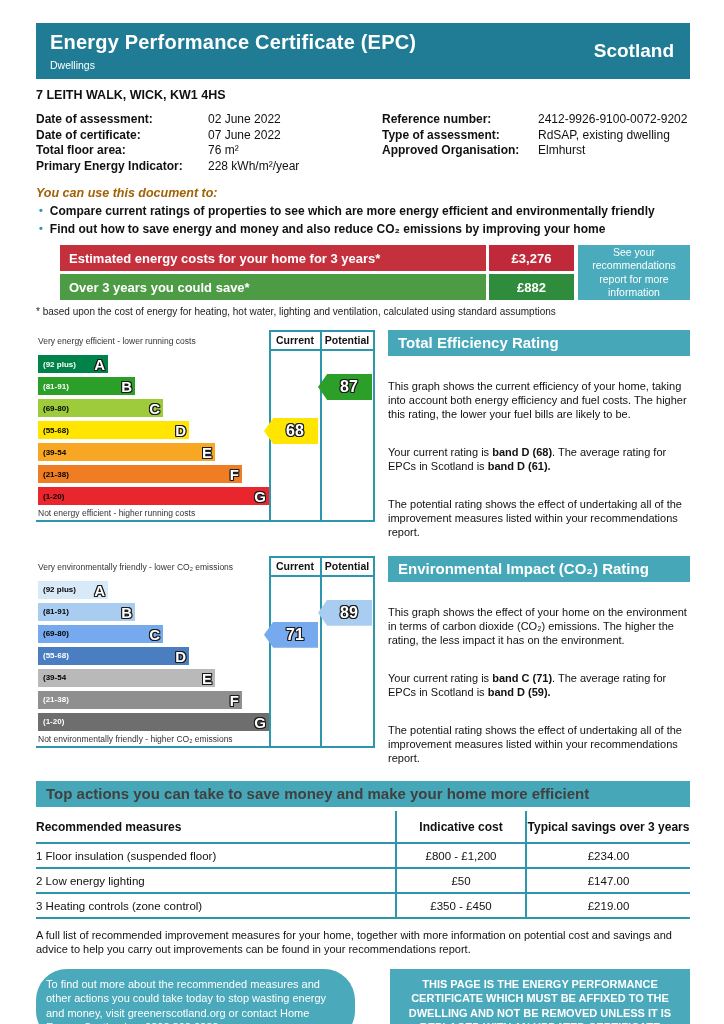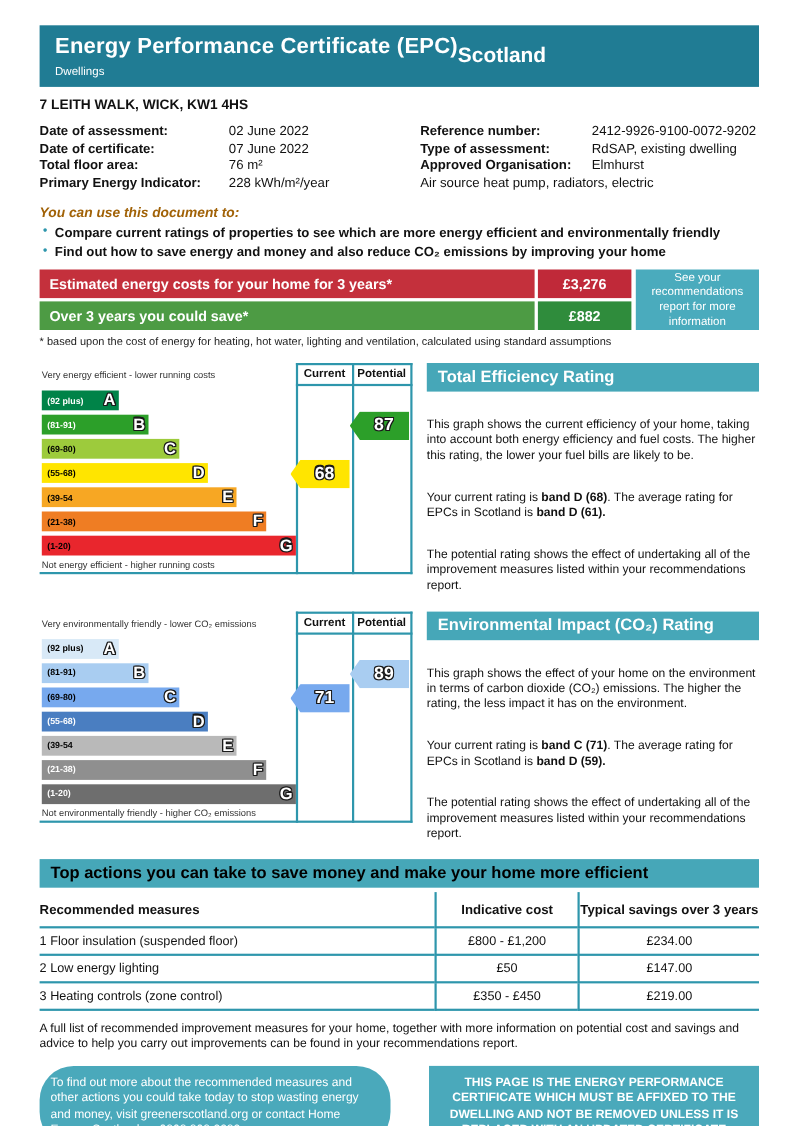--- a/index.html
+++ b/index.html
@@ -6,21 +6,21 @@
   body {
     width:724px; height:1024px; background:#ffffff;
     font-family:"Liberation Sans", sans-serif; color:#111;
     overflow:hidden;
   }
   .page { position:relative; width:724px; height:1024px; background:#fff; }
   .content { position:absolute; left:36px; top:0; width:654px; }
 
   
   .hdr { margin-top:23px; height:56px; background:#207c94; display:flex;
-         justify-content:flex-start; align-items:stretch; }
+         justify-content:space-between; align-items:stretch; }
   .hdr-left { padding:8px 0 0 14px; }
   .hdr-title { color:#fff; font-size:20px; font-weight:bold; letter-spacing:0.2px; }
   .hdr-sub { color:#fff; font-size:10.5px; margin-top:5px; }
   .hdr-region { color:#fff; font-size:19px; font-weight:bold; align-self:center; padding-right:16px; }
 
   .address { margin-top:9px; font-size:12.5px; font-weight:bold; }
 
   
   .details { margin-top:10px; display:flex; font-size:12px; line-height:15.5px; }
   .det-col-l { width:346px; }
@@ -32,21 +32,21 @@
   .det-value { flex:1; }
 
   
   .usage-head { margin-top:12px; color:#a16207; font-weight:bold; font-size:12.5px;font-style:italic; }
   .usage-item { margin-top:4px; font-size:12px; font-weight:bold; display:flex; }
   .bullet { color:#2e96ac; margin:0 7px 0 3px; font-size:11px; }
 
   
   .costs { margin-top:9px; display:flex; gap:4px; height:55px; }
   .costs-left { flex:1; display:flex; flex-direction:column; gap:3px; }
-  .cost-row { flex:1; display:flex; gap:3px; }
+  .cost-row { flex:1; display:flex; gap:3px;margin-left:24px; }
   .cost-label { flex:1; color:#fff; font-weight:bold; font-size:13px; display:flex;
                 align-items:center; padding-left:9px; }
   .cost-value { width:85px; color:#fff; font-weight:bold; font-size:13px; display:flex;
                 align-items:center; justify-content:center; }
   .cost-note { width:112px; background:#4aabbd; color:#fff; font-size:10.5px;
                display:flex; align-items:center; text-align:center; line-height:1.25;
                padding:3px 5px; }
   .footnote { margin-top:6px; font-size:10px; color:#222; }
 
   
@@ -81,21 +81,21 @@
   .pos-pot-epc { left:282px; top:44px; }
   .pos-cur-co2 { left:228px; top:66px; }
   .pos-pot-co2 { left:282px; top:44px; }
 
   .side-col { margin-left:13px; width:302px; }
   .sec-head { background:#46a7b8; color:#fff; font-weight:bold; font-size:15px;
               padding:4px 10px 5px 10px; }
   .side-col p { font-size:11px; line-height:1.27; margin-top:24px; color:#111; }
 
   
-  .ta-head { margin-top:15px; background:#46a7b8; color:#000000; font-weight:bold;
+  .ta-head { margin-top:15px; background:#46a7b8; color:#404040; font-weight:bold;
              font-size:15px; padding:4px 10px 5px 10px; }
   .ta-table { margin-top:4px; display:grid; grid-template-columns:359px 130px 165px; }
   .ta-cell { font-size:11.5px; padding:6px 0 5px 0; border-bottom:2px solid #2e96ac; }
   .ta-c1 { text-align:left; }
   .ta-c2, .ta-c3 { text-align:center; border-left:2px solid #2e96ac; }
   .ta-hcell { font-weight:bold; font-size:12px; padding:9px 0 8px 0; }
   .ta-note { margin-top:9px; font-size:11px; line-height:1.3; }
 
   
   .footer-boxes { margin-top:13px; display:flex; }
@@ -147,21 +147,20 @@
         </div>
         <div class="det-row">
           <span class="det-label">Type of assessment:</span>
           <span class="det-value">RdSAP, existing dwelling</span>
         </div>
         <div class="det-row">
           <span class="det-label">Approved Organisation:</span>
           <span class="det-value">Elmhurst</span>
         </div>
         <div class="det-row">
-          <span class="det-value">Air source heat pump, radiators, electric</span>
         </div>
       </div>
     </div>
 
     <div class="usage-head">You can use this document to:</div>
     <div class="usage-item">
       <span class="bullet">•</span>
       <span>Compare current ratings of properties to see which are more energy efficient and environmentally friendly</span>
     </div>
     <div class="usage-item">

